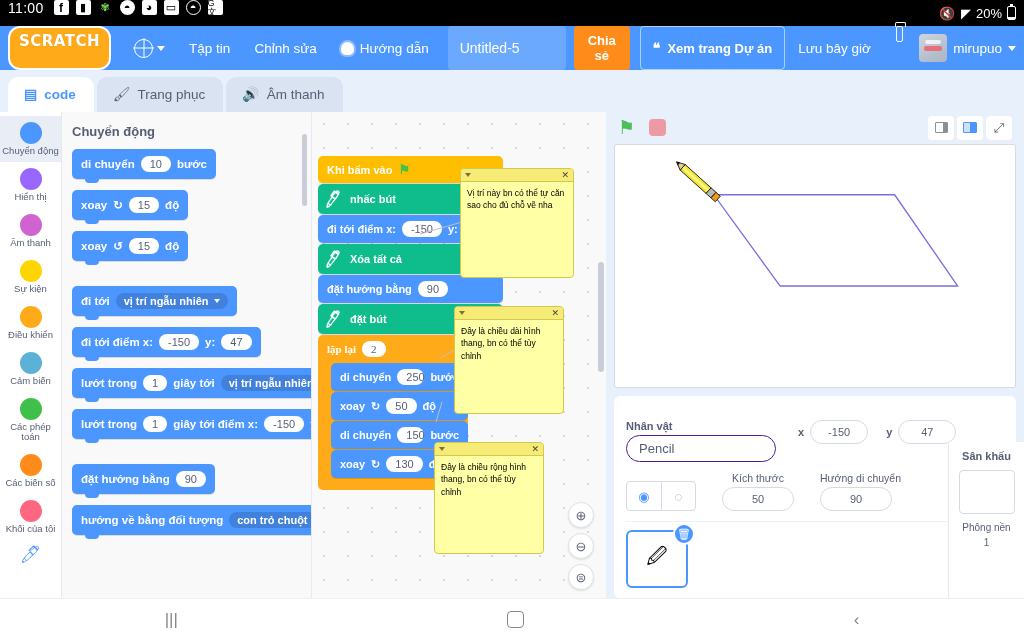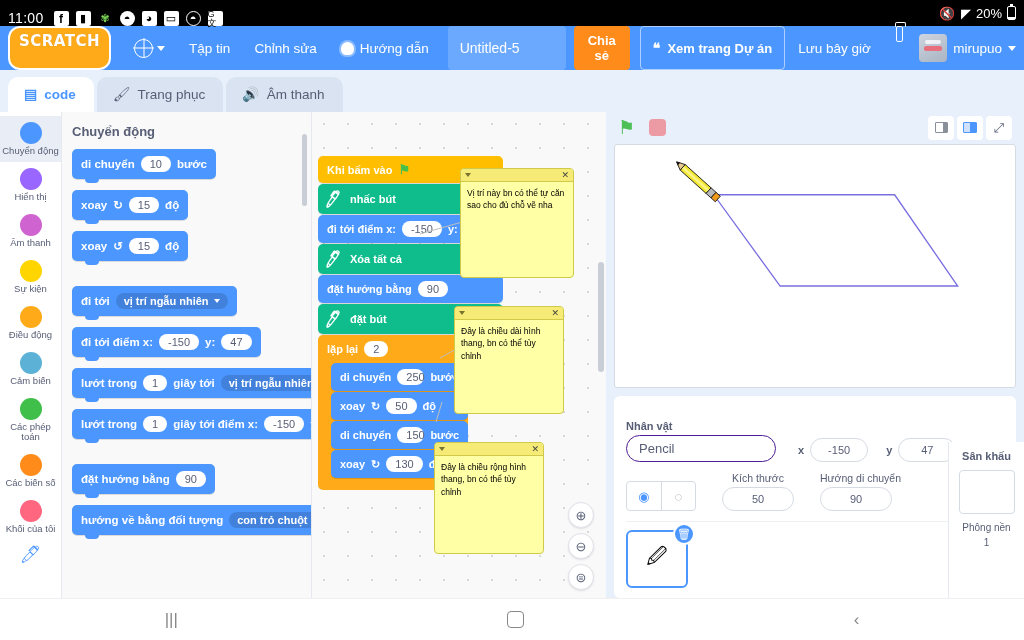--- a/index.html
+++ b/index.html
@@ -7,21 +7,21 @@
   body {
     font-family: "Liberation Sans", sans-serif;
     background: #fff;
     -webkit-font-smoothing: antialiased;
   }
   .app { position: relative; width: 1024px; height: 640px; }
 
   
   .statusbar {
     height: 26px; background: #000; color: #fff;
-    display: flex; align-items: flex-end; padding: 0 8px;
+    display: flex; align-items: flex-start; padding: 0 8px;
     font-size: 13px; position: relative;
   }
   .sb-time { font-size: 14px; letter-spacing: .3px; margin-right: 10px; }
   .sb-icons { display: flex; align-items: center; gap: 7px; }
   .sb-ic {
     width: 15px; height: 15px; display: inline-flex;
     align-items: center; justify-content: center;
     font-size: 11px; line-height: 1;
   }
   .sb-ic.fb { background: #fff; color: #000; font-weight: bold; border-radius: 2px; font-size: 12px; }
@@ -215,21 +215,21 @@
     display: inline-flex; align-items: center; justify-content: center;
     font-size: 15px; transform: rotate(-10deg);
   }
   .flag-ic { color: #45c14b; font-size: 13px; }
   .loop {
     background: #ffab19; border-radius: 5px; padding: 0 0 11px 0;
     width: 150px; position: relative;
   }
   .loop-head {
     display: flex; align-items: center; gap: 6px; color: #fff;
-    font-size: 11px; font-weight: bold; padding: 6px 9px;
+    font-size: 11px; font-weight: bold; padding: 6px 9px; font-family: Liberation Serif, serif;
   }
   .loop-body { margin-left: 13px; }
   .loop-arrow { position: absolute; right: 10px; bottom: 1px; color: #fff; font-size: 12px; }
 
   
   .comment {
     position: absolute; background: #ffffa5; border: 1px solid #d0c94a;
     border-radius: 4px; font-size: 8.5px; color: #000; line-height: 1.45;
   }
   .cm-head {
@@ -271,21 +271,21 @@
   .vb-large:after { content:''; position:absolute; right:0; top:0; bottom:0; width:6px; background:#4c97ff; }
   .stage {
     margin: 0 8px; background: #fff; border: 1px solid #d6dbe3; border-radius: 3px;
     height: 292px; position: relative; overflow: hidden;
   }
   .sprite-panel {
     background: #fff; margin: 8px 8px 0 8px; border-radius: 6px;
     padding: 8px 12px 10px; position: relative; flex: 1;
     display: flex; flex-direction: column;
   }
-  .sp-row1 { display: flex; align-items: flex-end; margin-top: 16px; }
+  .sp-row1 { display: flex; align-items: flex-start; margin-top: 16px; }
   .sp-lbl { font-size: 11px; color: #575e75; font-weight: bold; }
   .sp-name {
     border: 1px solid #4c1d95; border-radius: 14px; padding: 5px 12px;
     font-size: 13px; color: #575e75; width: 150px; margin-top: 3px;
     font-family: "Liberation Sans", sans-serif;
   }
   .xy { display: flex; align-items: center; gap: 6px; margin-left: 22px; }
   .xy-k { font-size: 11px; color: #575e75; font-weight: bold; }
   .xy-v {
     border: 1px solid #d6dbe3; border-radius: 14px; padding: 5px 0;
@@ -425,21 +425,21 @@
       <div class="cat">
         <span class="cat-dot" style="background:#cf63cf"></span>
         <span class="cat-lbl">Âm thanh</span>
       </div>
       <div class="cat">
         <span class="cat-dot" style="background:#ffd500"></span>
         <span class="cat-lbl">Sự kiện</span>
       </div>
       <div class="cat">
         <span class="cat-dot" style="background:#ffab19"></span>
-        <span class="cat-lbl">Điều động</span>
+        <span class="cat-lbl">Điều khiển</span>
       </div>
       <div class="cat">
         <span class="cat-dot" style="background:#5cb1d6"></span>
         <span class="cat-lbl">Cảm biến</span>
       </div>
       <div class="cat">
         <span class="cat-dot" style="background:#40bf4a"></span>
         <span class="cat-lbl">Các phép toán</span>
       </div>
       <div class="cat">

